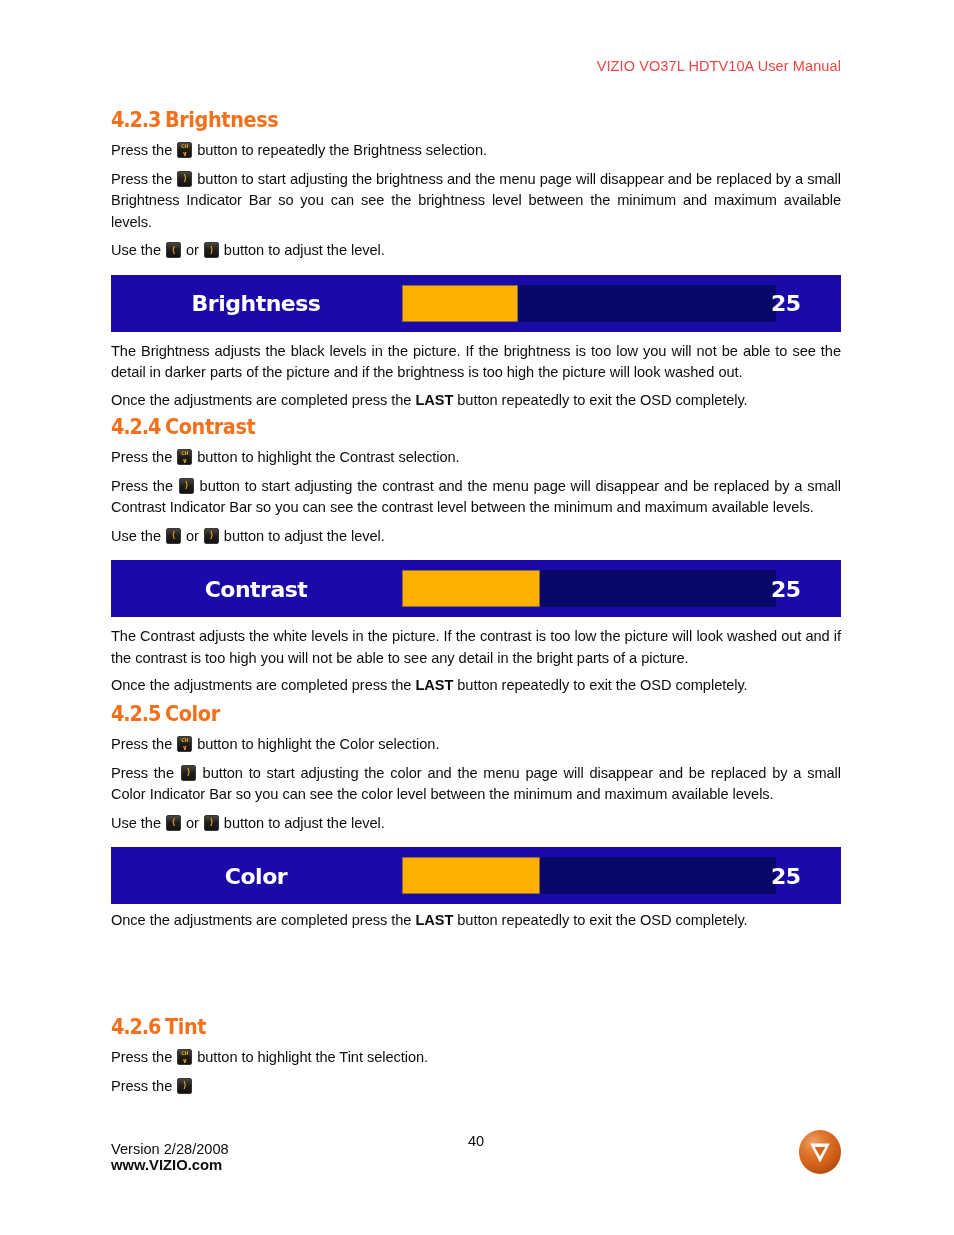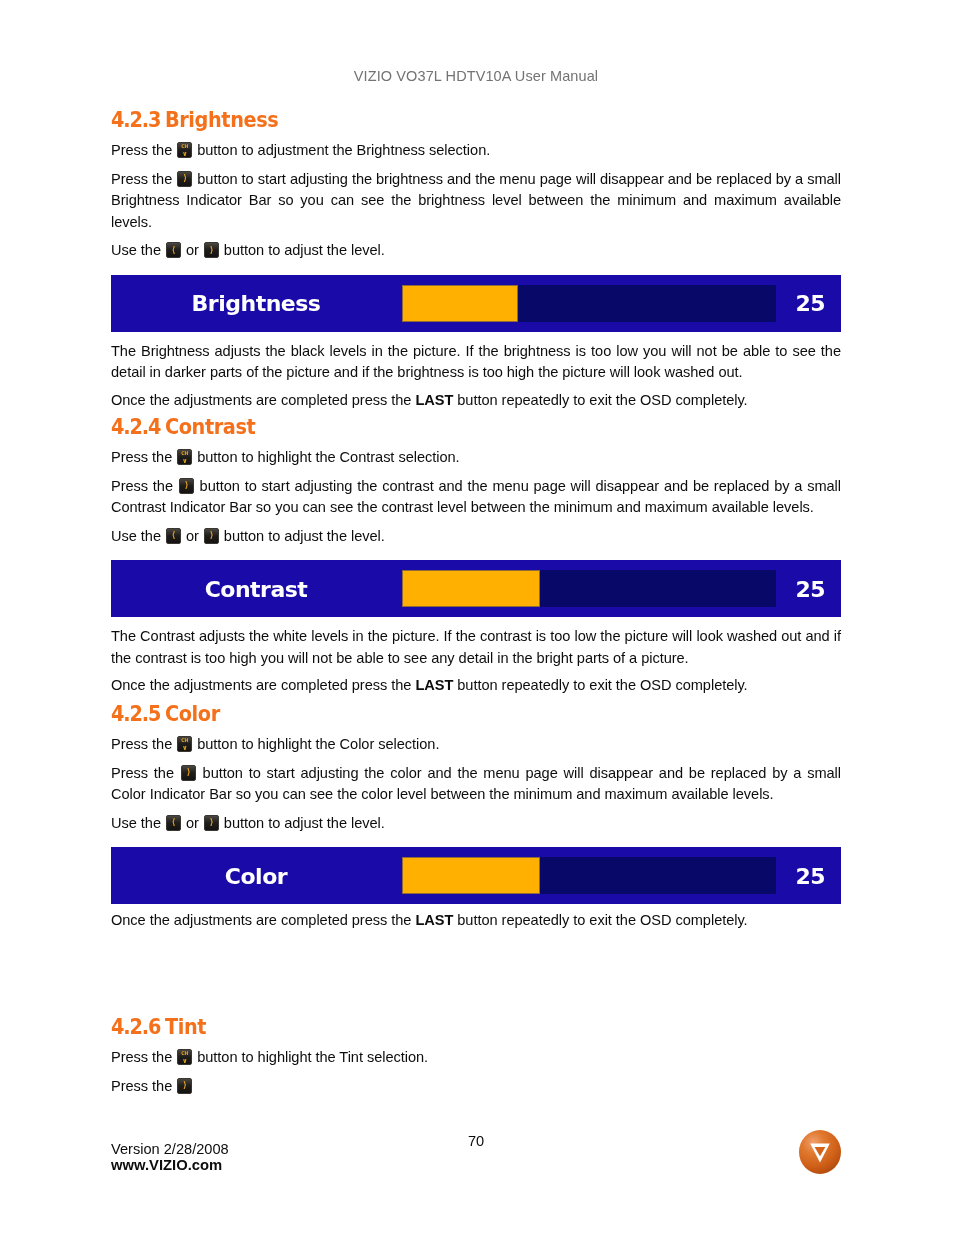--- a/index.html
+++ b/index.html
@@ -26,27 +26,27 @@
     position: absolute;
     left: 111px;
     top: 0;
     width: 730px;
   }
 
   
   .doc-header {
     position: absolute;
     left: 111px;
-    top: 66px;
-    width: 730px;
-    text-align: center;
+    top: 56px;
+    width: 730px;
+    text-align: right;
     font-size: 14.5px;
     line-height: 20px;
     letter-spacing: 0.1px;
-    color: #737373;
+    color: #ef4444;
     font-family: "Liberation Sans", sans-serif;
   }
 
   
   .heading {
     color: #f4701b;
     font-family: "DejaVu Sans", sans-serif;
     font-size: 20.5px;
     font-weight: bold;
     letter-spacing: -0.4px;
@@ -140,25 +140,25 @@
     position: absolute;
     left: 0;
     top: 0;
     height: 100%;
     background: #ffb000;
     border: 1px solid #8c6b37;
     box-sizing: border-box;
   }
   .osd-value {
     position: absolute;
-    right: 16px;
+    right: 4px;
     top: 50%;
     transform: translateY(-50%);
     width: 66px;
-    text-align: right;
+    text-align: left;
     color: #ffffff;
     font-family: "DejaVu Sans", sans-serif;
     font-size: 22px;
     font-weight: bold;
     letter-spacing: -0.5px;
   }
 
   
   .footer {
     position: absolute;
@@ -222,21 +222,21 @@
 <body>
 
 <div class="page">
 
   <div class="doc-header">VIZIO VO37L HDTV10A User Manual</div>
 
   <div class="content" style="top:108px;">
     <h2 class="heading"><span class="num">4.2.3</span><span>Brightness</span></h2>
 
     <p class="para nojust" style="margin-top:8px;">
-      <span>Press the </span><span class="btn-icon icon-chdown"><i class="t1">CH</i><i class="t2">∨</i></span><span> button to adjustment the Brightness selection.</span>
+      <span>Press the </span><span class="btn-icon icon-chdown"><i class="t1">CH</i><i class="t2">∨</i></span><span> button to repeatedly the Brightness selection.</span>
     </p>
 
     <p class="para" style="margin-top:7px;">
       <span>Press the </span><span class="btn-icon icon-right"><i class="t1">⟩</i></span><span> button to start adjusting the brightness and the menu page will disappear and be replaced by a small Brightness Indicator Bar so you can see the brightness level between the minimum and maximum available levels.</span>
     </p>
 
     <p class="para nojust" style="margin-top:7px;">
       <span>Use the </span><span class="btn-icon icon-left"><i class="t1">⟨</i></span><span> or </span><span class="btn-icon icon-right"><i class="t1">⟩</i></span><span> button to adjust the level.</span>
     </p>
 
@@ -321,21 +321,21 @@
       <span>Press the </span><span class="btn-icon icon-chdown"><i class="t1">CH</i><i class="t2">∨</i></span><span> button to highlight the Tint selection.</span>
     </p>
 
     <p class="para" style="margin-top:7px;">
       <span>Press the </span><span class="btn-icon icon-right"><i class="t1">⟩</i></span>
     </p>
   </div>
 
   <div class="footer">
     <div class="footer-version">Version 2/28/2008</div>
-    <div class="footer-pagenum">70</div>
+    <div class="footer-pagenum">40</div>
     <div class="footer-site">www.VIZIO.com</div>
     <div class="vizio-logo">
       <div class="ball"></div>
       <svg class="vmark" viewBox="0 0 24 24">
         <path d="M2.2 3.4 L21.8 3.4 L12 22.5 Z" fill="#ffffff"></path>
         <path d="M6.6 7.0 L17.4 7.0 L12 16.2 Z" fill="#d46217"></path>
       </svg>
     </div>
   </div>
 

